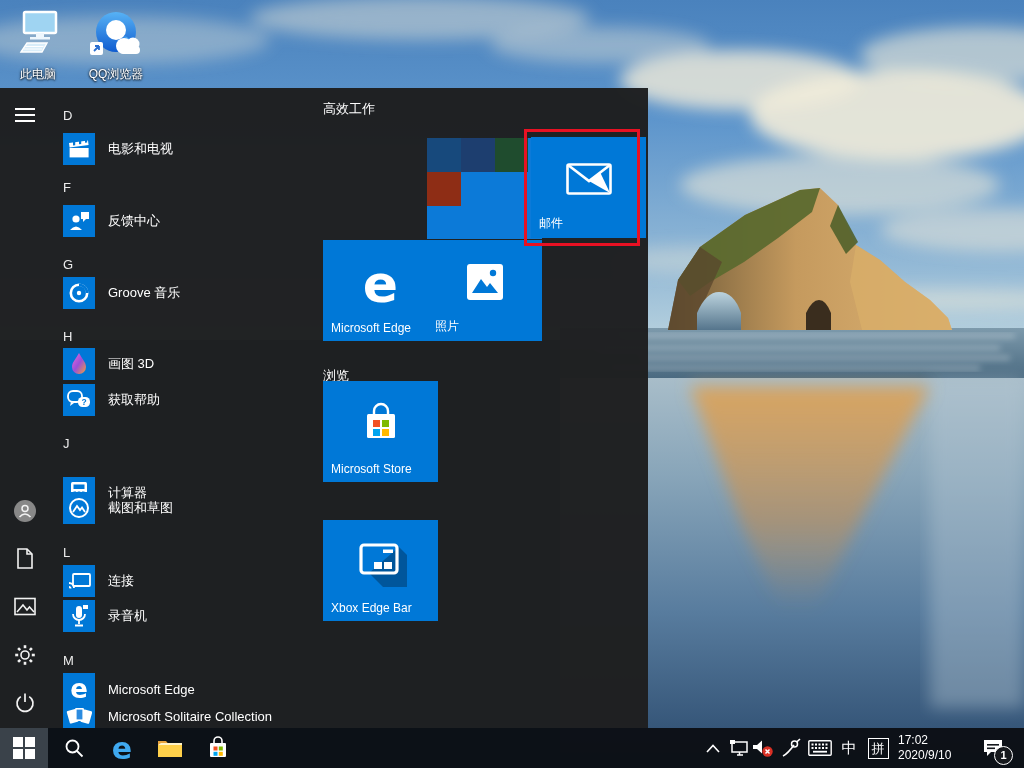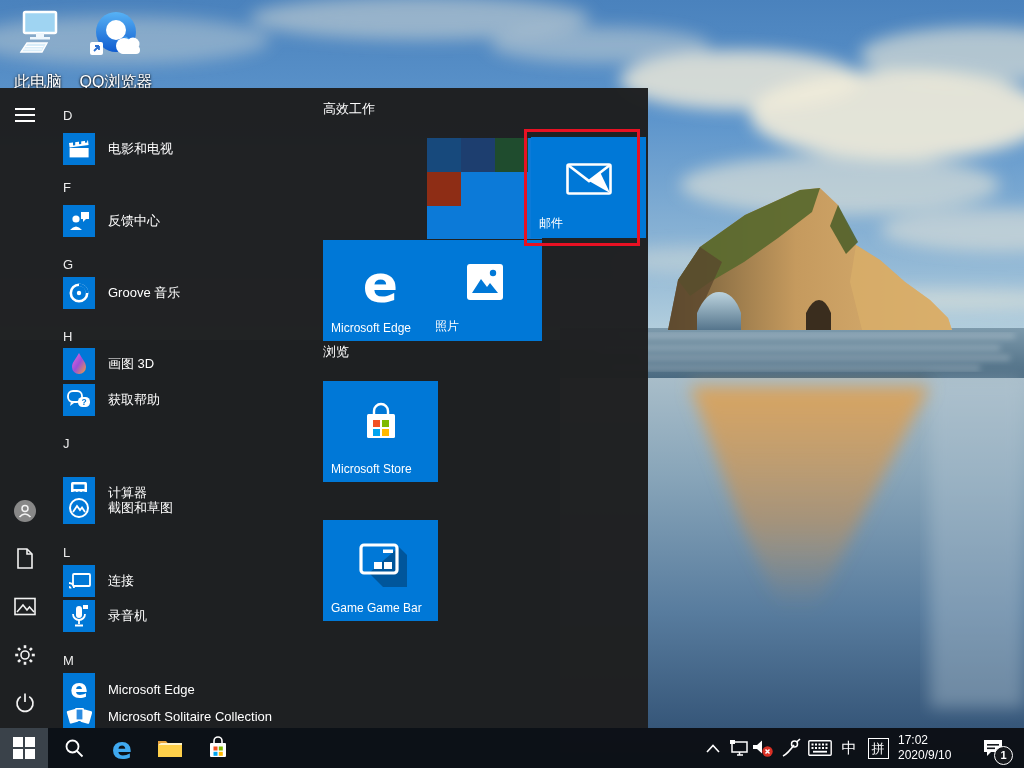--- a/index.html
+++ b/index.html
@@ -4,21 +4,21 @@
 <style>
   html,body{margin:0;padding:0;}
   body{width:1024px;height:768px;overflow:hidden;position:relative;
        font-family:"Liberation Sans","DejaVu Sans",sans-serif;
        background:#2b4a6d;-webkit-font-smoothing:antialiased;}
   .abs{position:absolute;}
   
   #wallpaper{left:0;top:0;width:1024px;height:768px;z-index:0;}
   
   .desk-icon{width:76px;text-align:center;z-index:1;cursor:default;}
-  .desk-icon .dlabel{display:block;margin-top:8px;font-size:16px;color:#fff;
+  .desk-icon .dlabel{display:block;margin-top:2px;font-size:12px;color:#fff;
       text-shadow:0 1px 2px rgba(0,0,0,.9),0 0 3px rgba(0,0,0,.7);}
   
   #start-menu{left:0;top:88px;width:648px;height:640px;background:rgba(30,31,33,.985);
       z-index:2;overflow:hidden;color:#fff;}
   #rail{left:0;top:0;width:48px;height:640px;}
   .rail-btn{left:12px;width:26px;height:26px;display:flex;align-items:center;justify-content:center;}
   .letter{left:63px;font-size:13px;color:#ececec;}
   .app-row{left:63px;width:255px;height:32px;display:flex;align-items:center;}
   .app-ic{width:32px;height:32px;background:#0078d7;flex:0 0 32px;display:flex;
       align-items:center;justify-content:center;}
@@ -400,21 +400,21 @@
       <span class="tic">
         <svg width="40" height="40" viewBox="0 0 40 40">
           <rect x="2" y="2" width="36" height="36" rx="3" fill="#fff"></rect>
           <polygon points="7,31 16,17 22,25 25,21 33,31" fill="#0078d7"></polygon>
           <circle cx="28" cy="11" r="3.2" fill="#0078d7"></circle>
         </svg>
       </span>
       <span class="tlbl">照片</span>
     </div>
 
-    <div class="abs grp-title" style="left:323px;top:255px;">浏览</div>
+    <div class="abs grp-title" style="left:323px;top:279px;">浏览</div>
 
     <div class="abs tile" style="left:323px;top:293px;">
       <span class="tic">
         <svg width="42" height="42" viewBox="0 0 42 42">
           <path d="M14,12 v-3 a7,7 0 0 1 14,0 v3" fill="none" stroke="#fff" stroke-width="2.4"></path>
           <rect x="7" y="12" width="28" height="24" rx="1.5" fill="#fff"></rect>
           <rect x="13" y="18" width="7" height="7" fill="#f25022"></rect>
           <rect x="22" y="18" width="7" height="7" fill="#7fba00"></rect>
           <rect x="13" y="27" width="7" height="7" fill="#00a4ef"></rect>
           <rect x="22" y="27" width="7" height="7" fill="#ffb900"></rect>
@@ -426,21 +426,21 @@
     <div class="abs tile" style="left:323px;top:432px;">
       <span class="tic">
         <svg width="52" height="50" viewBox="0 0 52 50">
           <polygon points="14,36 44,10 52,18 52,50 28,50" fill="rgba(0,0,0,0.28)"></polygon>
           <rect x="6" y="8" width="36" height="28" rx="3" fill="none" stroke="#fff" stroke-width="3.2"></rect>
           <rect x="28" y="12.5" width="10" height="3.5" fill="#fff"></rect>
           <rect x="19" y="25" width="8" height="7" fill="#fff"></rect>
           <rect x="29" y="25" width="8" height="7" fill="#fff"></rect>
         </svg>
       </span>
-      <span class="tlbl">Game Game Bar</span>
+      <span class="tlbl">Xbox Edge Bar</span>
     </div>
   </div>
 </div>
 
 <div id="taskbar" class="abs">
   <div id="start-btn" class="abs tbtn">
     <svg width="22" height="22" viewBox="0 0 22 22">
       <g fill="#fff">
           <rect width="10" height="10"></rect>
           <rect x="12" width="10" height="10"></rect>

